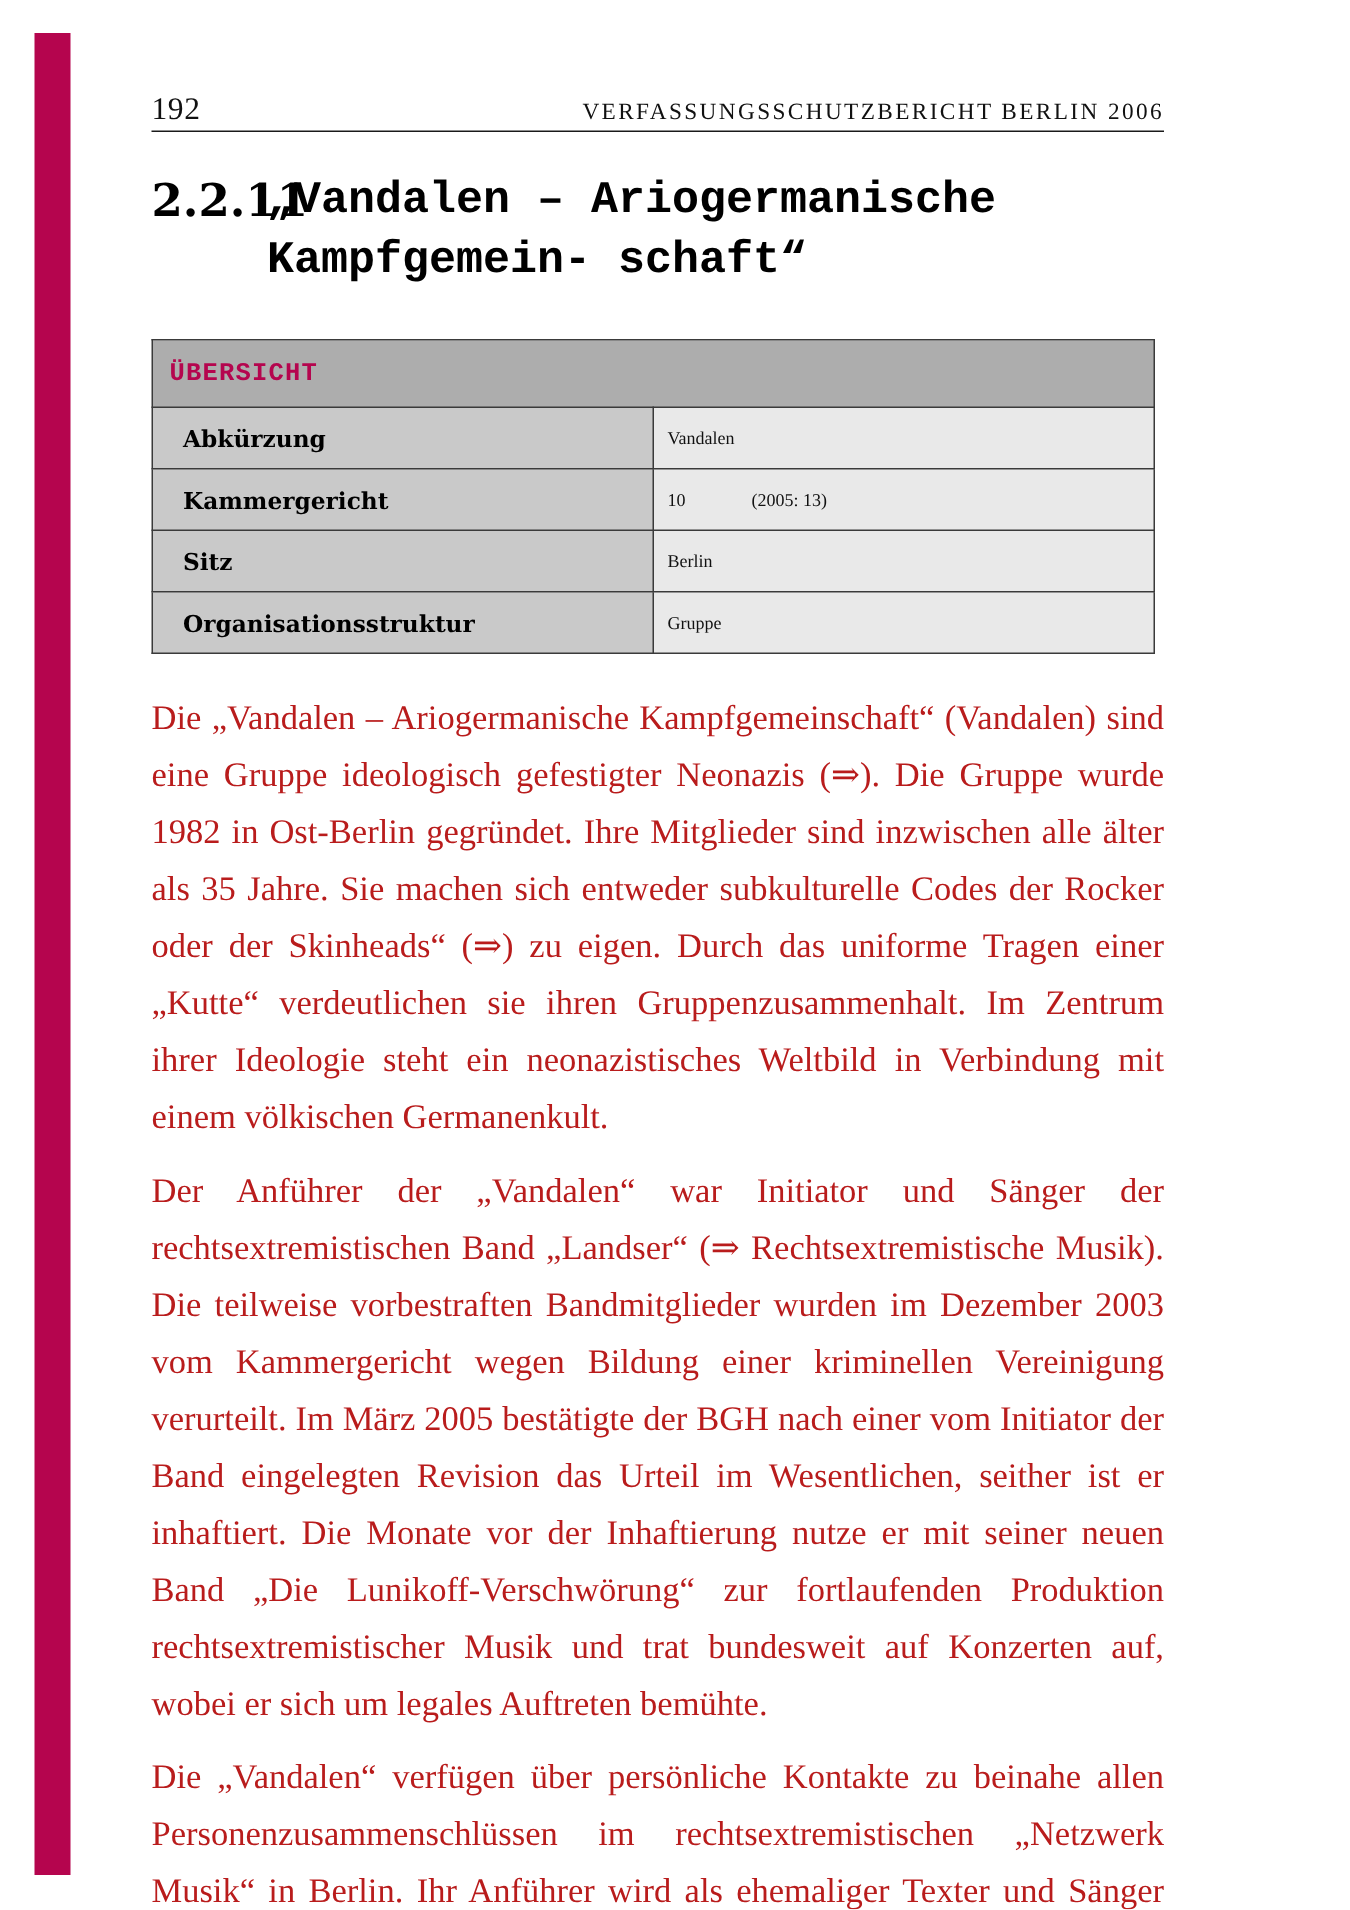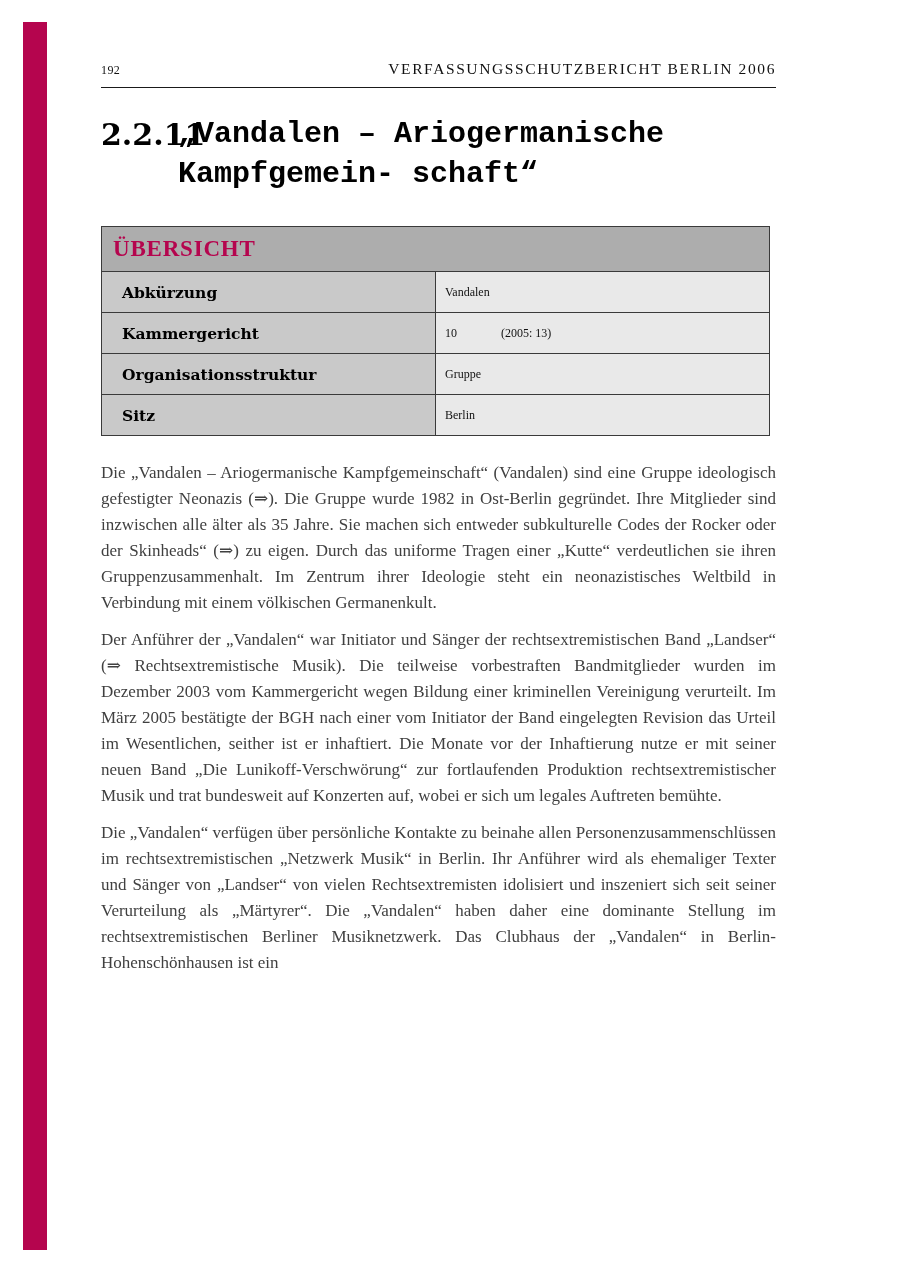--- a/index.html
+++ b/index.html
@@ -40,21 +40,21 @@
     position: relative;
     margin-top: 60px;
     display: flex;
     align-items: baseline;
     justify-content: space-between;
     border-bottom: 1.4px solid #1a1a1a;
     padding-bottom: 5px;
     height: 22px;
   }
   .folio {
-    font-size: 12px;
+    font-size: 21px;
     letter-spacing: 0.4px;
     color: #111;
   }
   .runhead-title {
     font-size: 15.5px;
     letter-spacing: 1.6px;
     color: #111;
     text-transform: uppercase;
   }
 
@@ -90,23 +90,23 @@
     border: 1.2px solid #3a3a3a;
     padding: 0;
     vertical-align: middle;
   }
   .ov-head-cell {
     background: #adadad;
     height: 44px;
     padding: 0 11px !important;
   }
   .ov-head-text {
-    font-family: Liberation Serif, serif;
+    font-family: Liberation Mono, monospace;
     font-weight: bold;
-    font-size: 23px;
+    font-size: 17px;
     letter-spacing: 0.8px;
     color: #b5054e;
   }
   .ov-label {
     width: 205px;
     background: #c9c9c9;
     height: 40px;
     padding: 0 20px !important;
     font-family: "DejaVu Serif", "Liberation Serif", serif;
     font-weight: bold;
@@ -119,26 +119,26 @@
     height: 40px;
     padding: 0 9px !important;
     font-size: 12px;
     color: #111;
   }
   .gapspan { display: inline-block; width: 44px; }
 
   
   .body-text { margin-top: 24px; }
   .para {
-    font-size: 17px;
-    line-height: 26px;
+    font-size: 23px;
+    line-height: 38px;
     text-align: justify;
     text-justify: inter-word;
     margin: 0 0 11px 0;
-    color: #404040;
+    color: #b91c1c;
     hyphens: manual;
   }
   .para:last-child { margin-bottom: 0; }
 </style>
 </head>
 <body>
 
 <div class="page">
 
   <div class="side-bar"></div>
@@ -167,26 +167,26 @@
           <td class="ov-label">Abkürzung</td>
           <td class="ov-value">Vandalen</td>
         </tr>
         <tr>
           <td class="ov-label">Kammergericht</td>
           <td class="ov-value">
             <span>10</span><span class="gapspan"></span><span>(2005: 13)</span>
           </td>
         </tr>
         <tr>
+          <td class="ov-label">Sitz</td>
+          <td class="ov-value">Berlin</td>
+        </tr>
+        <tr>
           <td class="ov-label">Organisationsstruktur</td>
           <td class="ov-value">Gruppe</td>
-        </tr>
-        <tr>
-          <td class="ov-label">Sitz</td>
-          <td class="ov-value">Berlin</td>
         </tr>
       </tbody>
     </table>
 
     <div class="body-text">
       <p class="para">Die „Vandalen – Ariogermanische Kampfgemeinschaft“ (Vandalen) sind eine Gruppe ideologisch gefestigter Neonazis (⇒). Die Gruppe wurde 1982 in Ost-Berlin gegründet. Ihre Mitglieder sind inzwischen alle älter als 35 Jahre. Sie machen sich entweder subkulturelle Codes der Rocker oder der Skinheads“ (⇒) zu eigen. Durch das uniforme Tragen einer „Kutte“ verdeutlichen sie ihren Gruppenzusammenhalt. Im Zentrum ihrer Ideologie steht ein neonazistisches Weltbild in Verbindung mit einem völkischen Germanenkult.</p>
       <p class="para">Der Anführer der „Vandalen“ war Initiator und Sänger der rechtsextremistischen Band „Landser“ (⇒ Rechtsextremistische Musik). Die teilweise vorbestraften Bandmitglieder wurden im Dezember 2003 vom Kammergericht wegen Bildung einer kriminellen Vereinigung verurteilt. Im März 2005 bestätigte der BGH nach einer vom Initiator der Band eingelegten Revision das Urteil im Wesentlichen, seither ist er inhaftiert. Die Monate vor der Inhaftierung nutze er mit seiner neuen Band „Die Lunikoff-Verschwörung“ zur fortlaufenden Produktion rechtsextremistischer Musik und trat bundesweit auf Konzerten auf, wobei er sich um legales Auftreten bemühte.</p>
       <p class="para">Die „Vandalen“ verfügen über persönliche Kontakte zu beinahe allen Personenzusammenschlüssen im rechtsextremistischen „Netzwerk Musik“ in Berlin. Ihr Anführer wird als ehemaliger Texter und Sänger von „Landser“ von vielen Rechtsextremisten idolisiert und inszeniert sich seit seiner Verurteilung als „Märtyrer“. Die „Vandalen“ haben daher eine dominante Stellung im rechtsextremistischen Berliner Musiknetzwerk. Das Clubhaus der „Vandalen“ in Berlin-Hohenschönhausen ist ein</p>
     </div>
 

